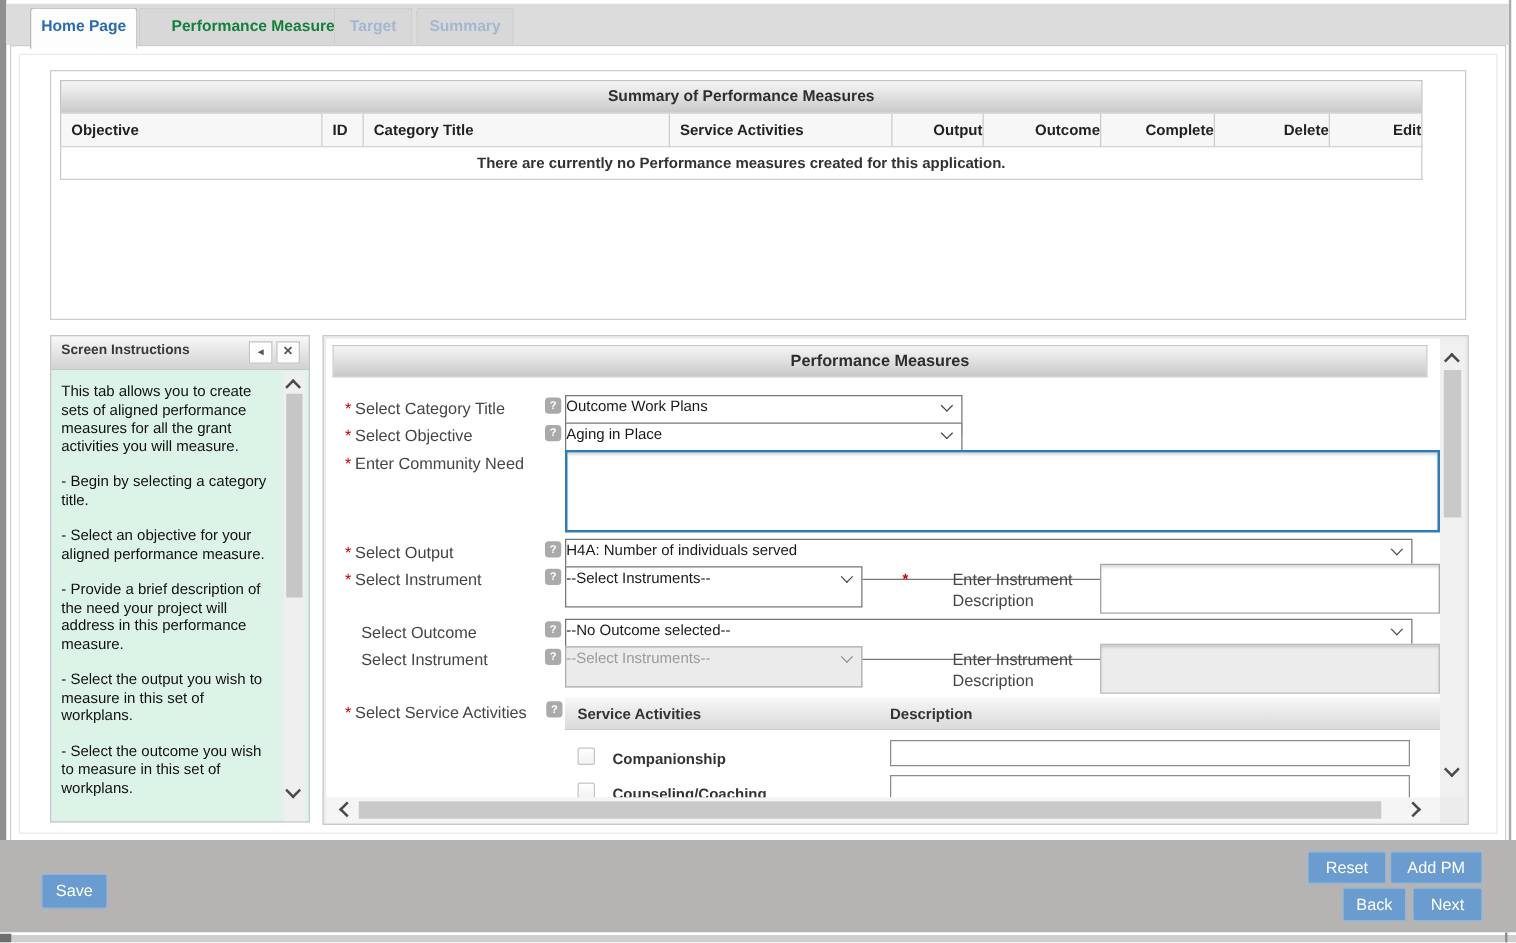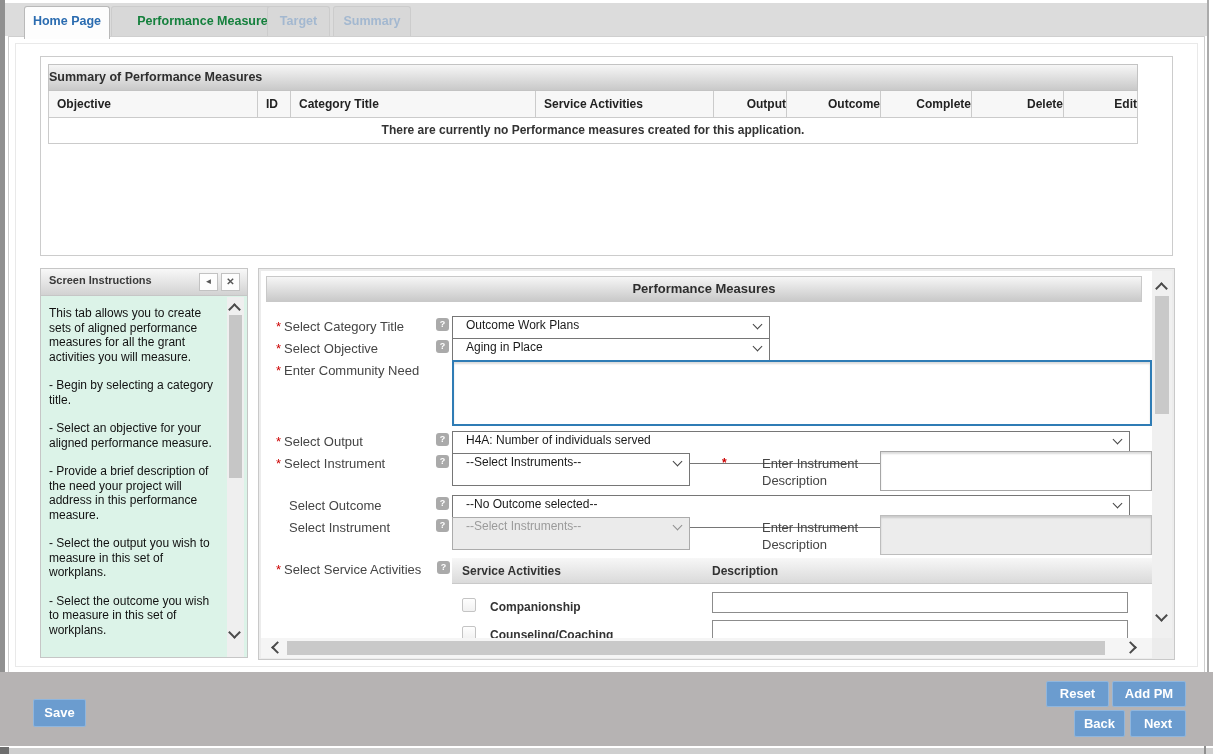--- a/index.html
+++ b/index.html
@@ -12,21 +12,21 @@
   #right-line{left:1207px;top:0;width:2px;height:746px;background:#ababab}
   #tabbar{left:5px;top:3px;width:1202px;height:33px;background:#dcdcdc}
   .tab{position:absolute;top:3px;height:30px;line-height:29px;text-align:center;font-size:12.5px;font-weight:bold;border:1px solid #cccccc;border-bottom:none;border-radius:3px 3px 0 0;background:#d8d8d8;cursor:default}
   .tab.active{background:#fdfdfd;border-color:#b9b9b9;height:33px;z-index:3}
 
   #main-panel{left:8px;top:36px;width:1197px;height:638px;background:#ffffff;border:1px solid #cfcfcf}
   #inner-frame{left:15px;top:43px;width:1183px;height:624px;border:1px solid #e9e9e9;background:#ffffff}
 
   
   #summary-panel{left:40px;top:56px;width:1133px;height:200px;border:1px solid #cccccc;background:#ffffff}
-  #summary-title{left:48px;top:64px;width:1090px;height:27px;background:linear-gradient(#f6f6f6,#c9c9c9);border:1px solid #c3c3c3;text-align:left;font-weight:bold;font-size:12.5px;color:#2e2e2e;line-height:25px}
+  #summary-title{left:48px;top:64px;width:1090px;height:27px;background:linear-gradient(#f6f6f6,#c9c9c9);border:1px solid #c3c3c3;text-align:center;font-weight:bold;font-size:12.5px;color:#2e2e2e;line-height:25px}
   #summary-header{left:48px;top:91px;width:1090px;height:27px;background:#f7f7f7;border:1px solid #cbcbcb;border-top:none;display:flex}
   #summary-header .cell{height:100%;border-right:1px solid #cbcbcb;font-size:12px;font-weight:bold;color:#222;padding:6px 0 0 8px;white-space:nowrap;overflow:hidden}
   #summary-header .cell.center{text-align:right;padding-left:0}
   #summary-header .cell:last-child{border-right:none}
   #summary-empty{left:48px;top:118px;width:1090px;height:26px;border:1px solid #cbcbcb;border-top:none;text-align:center;font-size:12px;font-weight:bold;color:#333;line-height:24px;background:#ffffff}
 
   
   #instr-panel{left:40px;top:268px;width:208px;height:390px;border:1px solid #c6c6c6;background:#dcf3e8}
   #instr-header{left:40px;top:268px;width:208px;height:28px;background:linear-gradient(#f8f8f8,#d2d2d2);border:1px solid #c6c6c6}
   #instr-title{left:49px;top:274px;font-size:11px;font-weight:bold;color:#3a3a3a}
@@ -38,21 +38,21 @@
   #instr-scroll{left:227px;top:297px;width:17px;height:360px;background:#efefef}
   #instr-thumb{left:229px;top:315px;width:13px;height:163px;background:#c6c6c6}
 
   
   #form-outer{left:258px;top:268px;width:917px;height:392px;border:1px solid #c9c9c9;background:#ececec}
   #form-content{left:261px;top:271px;width:891px;height:367px;background:#ffffff;overflow:hidden}
   #form-title{position:absolute;left:5px;top:5px;width:876px;height:26px;background:linear-gradient(#f6f6f6,#c9c9c9);border:1px solid #c9c9c9;text-align:center;font-weight:bold;font-size:13px;color:#2e2e2e;line-height:24px}
   .flabel{position:absolute;font-size:13px;font-weight:normal;color:#454545;white-space:nowrap}
   .req{color:#cc0000;margin-right:3px}
   .help{position:absolute;width:13px;height:13px;background:#aaaaaa;color:#ffffff;border-radius:3px;font-size:9px;font-weight:bold;text-align:center;line-height:13px}
-  .sel{position:absolute;height:33px;background:#ffffff;border:1px solid #767676;font-size:12px;color:#1a1a1a;line-height:17px;padding:0 20px 0 13px;white-space:nowrap;overflow:hidden}
+  .sel{position:absolute;height:33px;background:#ffffff;border:1px solid #767676;font-size:12px;color:#1a1a1a;line-height:17px;padding:0 20px 0 0;white-space:nowrap;overflow:hidden}
   .sel.disabled{background:#ebebeb;color:#9b9b9b;border-color:#ababab}
   .sel-chev{position:absolute;right:8px;top:4px}
   .chev{display:inline-block;width:7px;height:7px;border-right:1.6px solid #444;border-bottom:1.6px solid #444}
   .chev.down{transform:rotate(45deg)}
   .chev.up{transform:rotate(225deg)}
   .chev.left{transform:rotate(135deg)}
   .chev.right{transform:rotate(-45deg)}
   .chev.lite{border-color:#8f8f8f}
   .chev.big{width:9px;height:9px;border-width:2.4px;border-color:#4a4a4a}
   .ta{position:absolute;background:#ffffff;border:1px solid #a6a6a6;box-shadow:inset 0 2px 2px rgba(0,0,0,0.14);resize:none;font-family:"Liberation Sans",sans-serif;font-size:12px}
@@ -65,21 +65,21 @@
   .txt{position:absolute;border:1px solid #8c8c8c;background:#fff;height:21px;font-family:"Liberation Sans",sans-serif;font-size:12px;padding:0 4px}
 
   
   #form-vscroll{left:1152px;top:271px;width:20px;height:367px;background:#f0f0f0}
   #form-vthumb{left:1155px;top:296px;width:14px;height:118px;background:#c9c9c9}
   #form-hscroll{left:261px;top:638px;width:891px;height:20px;background:#f5f5f5}
   #form-hthumb{left:287px;top:641px;width:818px;height:14px;background:#c9c9c9}
 
   
   #bottom-bar{left:0;top:672px;width:1213px;height:74px;background:#b6b3b3}
-  .btn{position:absolute;background:#6b9ccf;border:1px solid #8fb6de;border-radius:2px;color:#ffffff;font-weight:bold;font-size:13px;text-align:center;font-family:"Liberation Sans",sans-serif;cursor:pointer}
+  .btn{position:absolute;background:#6b9ccf;border:1px solid #8fb6de;border-radius:2px;color:#ffffff;font-weight:normal;font-size:13px;text-align:center;font-family:"Liberation Sans",sans-serif;cursor:pointer}
   #btn-save{left:33px;top:699px;width:53px;height:28px;line-height:26px}
   #btn-reset{left:1046px;top:681px;width:63px;height:26px;line-height:24px}
   #btn-addpm{left:1112px;top:681px;width:74px;height:26px;line-height:24px}
   #btn-back{left:1074px;top:710px;width:51px;height:27px;line-height:25px}
   #btn-next{left:1130px;top:710px;width:56px;height:27px;line-height:25px}
 
   #bottom-strip{left:0;top:746px;width:1213px;height:8px;background:#cfcfcf;border-top:2px solid #ffffff}
   #bottom-sq{left:0;top:747px;width:9px;height:7px;background:#6e6e6e}
   #bottom-vline{left:1204px;top:746px;width:2px;height:8px;background:#8f8f8f}
 </style>

